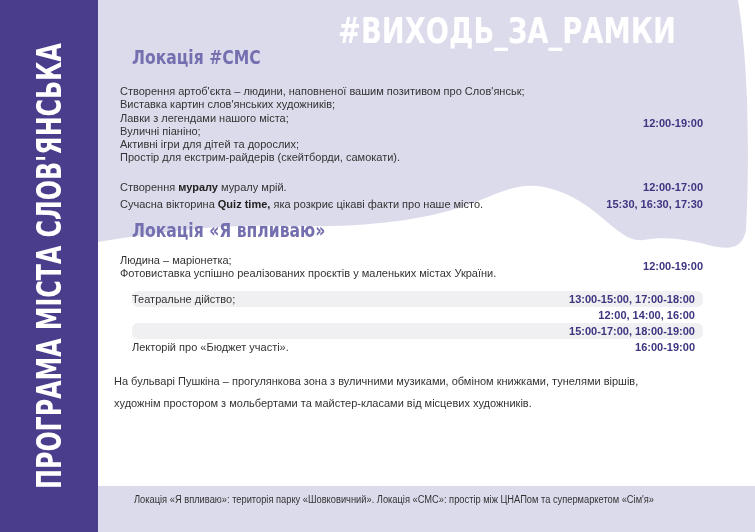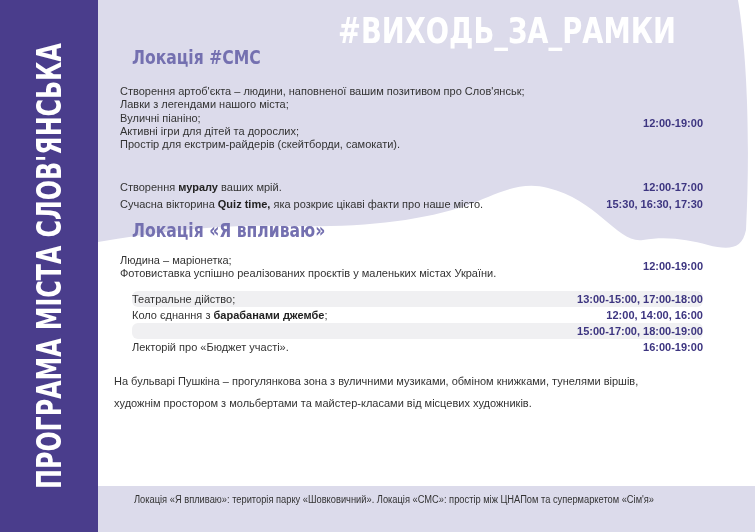--- a/index.html
+++ b/index.html
@@ -8,21 +8,21 @@
     .side-title { position:absolute; left:49px; top:266px; transform:translate(-50%,-50%) rotate(-90deg); white-space:nowrap; color:#ffffff; font-family:"DejaVu Sans", sans-serif; font-weight:bold; font-size:33px; letter-spacing:0px; transform-origin:center; }
     .side-title span { display:inline-block; transform:scaleX(0.72); }
     .bg-svg { position:absolute; left:98px; top:0; width:657px; height:532px; }
     .hashtag { position:absolute; left:338px; top:10px; color:#ffffff; font-family:"DejaVu Sans", sans-serif; font-weight:bold; font-size:36px; white-space:nowrap; transform-origin:left top; transform:scaleX(0.76); letter-spacing:0px; }
     .loc-title { position:absolute; left:132px; color:#7470b0; font-family:"DejaVu Sans", sans-serif; font-weight:bold; font-size:20px; white-space:nowrap; transform-origin:left top; transform:scaleX(0.78); }
     .txt { position:absolute; left:120px; font-size:11px; color:#333333; line-height:13.3px; white-space:nowrap; }
     .time { position:absolute; right:52px; font-size:11px; font-weight:bold; color:#3d3580; white-space:nowrap; text-align:right; }
     .row { position:absolute; left:132px; width:571px; height:16px;border-radius:6px; }
     .row.striped { background:#f0f0f2; }
     .row .lbl { position:absolute; left:0; top:2px; font-size:11px; color:#333; white-space:nowrap; }
-    .row .tm { position:absolute; right:0; top:2px; font-size:11px; font-weight:bold; color:#3d3580; white-space:nowrap; }
+    .row .tm { position:absolute; right:8px; top:2px; font-size:11px; font-weight:bold; color:#3d3580; white-space:nowrap; }
     b { color:#222; }
     .footer { position:absolute; left:98px; top:486px; width:657px; height:46px; background:#dcdbeb; }
     .footer-text { position:absolute; left:134px; top:494px; font-size:10px; color:#333; white-space:nowrap; transform-origin:left top; transform:scaleX(0.93); }
     .para { position:absolute; left:114px; top:370px; width:540px; font-size:11px; color:#333; line-height:22px; }
   </style>
 </head>
 <body>
 
 <div class="side">
   <div class="side-title"><span>ПРОГРАМА МІСТА СЛОВ'ЯНСЬКА</span></div>
@@ -31,47 +31,47 @@
 <svg class="bg-svg" viewBox="0 0 657 532" preserveAspectRatio="none">
   <path d="M0,0 L640,0 C650,60 652,150 648,230 C644,250 630,250 610,245 C590,240 570,236 545,240 C520,244 500,200 450,188 C420,180 395,196 370,205 C320,222 260,228 180,226 C120,224 60,232 0,242 Z" fill="#dcdbeb"></path>
 </svg>
 
 <div class="hashtag">#ВИХОДЬ_ЗА_РАМКИ</div>
 
 <div class="loc-title" style="top:45px;">Локація #СМС</div>
 
 <div class="txt" style="top:85px;">
   <div>Створення артоб'єкта – людини, наповненої вашим позитивом про Слов'янськ;</div>
+  <div>Виставка картин слов'янських художників;</div>
   <div>Лавки з легендами нашого міста;</div>
   <div>Вуличні піаніно;</div>
   <div>Активні ігри для дітей та дорослих;</div>
   <div>Простір для екстрим-райдерів (скейтборди, самокати).</div>
 </div>
 <div class="time" style="top:117px;">12:00-19:00</div>
 
-<div class="txt" style="top:181px;"><span>Створення </span><b>муралу</b><span> ваших мрій.</span></div>
+<div class="txt" style="top:181px;"><span>Створення </span><b>муралу</b><span> муралу мрій.</span></div>
 <div class="time" style="top:181px;margin-left:37px;">12:00-17:00</div>
 
 <div class="txt" style="top:198px;"><span>Сучасна вікторина </span><b>Quiz time,</b><span> яка розкриє цікаві факти про наше місто.</span></div>
 <div class="time" style="top:198px;">15:30, 16:30, 17:30</div>
 
 <div class="loc-title" style="top:218px;">Локація «Я впливаю»</div>
 
 <div class="txt" style="top:254px;">
   <div>Людина – маріонетка;</div>
   <div>Фотовиставка успішно реалізованих проєктів у маленьких містах України.</div>
 </div>
 <div class="time" style="top:260px;">12:00-19:00</div>
 
 <div class="row striped" style="top:291px;">
   <span class="lbl"><span>Театральне дійство;</span><b></b><span></span></span>
   <span class="tm">13:00-15:00, 17:00-18:00</span>
 </div>
 <div class="row" style="top:307px;">
-  <span class="lbl"><span>Коло єднання з </span><b>барабанами джембе</b><span>;</span></span>
   <span class="tm">12:00, 14:00, 16:00</span>
 </div>
 <div class="row striped" style="top:323px;">
   <span class="tm">15:00-17:00, 18:00-19:00</span>
 </div>
 <div class="row" style="top:339px;">
   <span class="lbl"><span>Лекторій про «Бюджет участі».</span><b></b><span></span></span>
   <span class="tm">16:00-19:00</span>
 </div>
 

